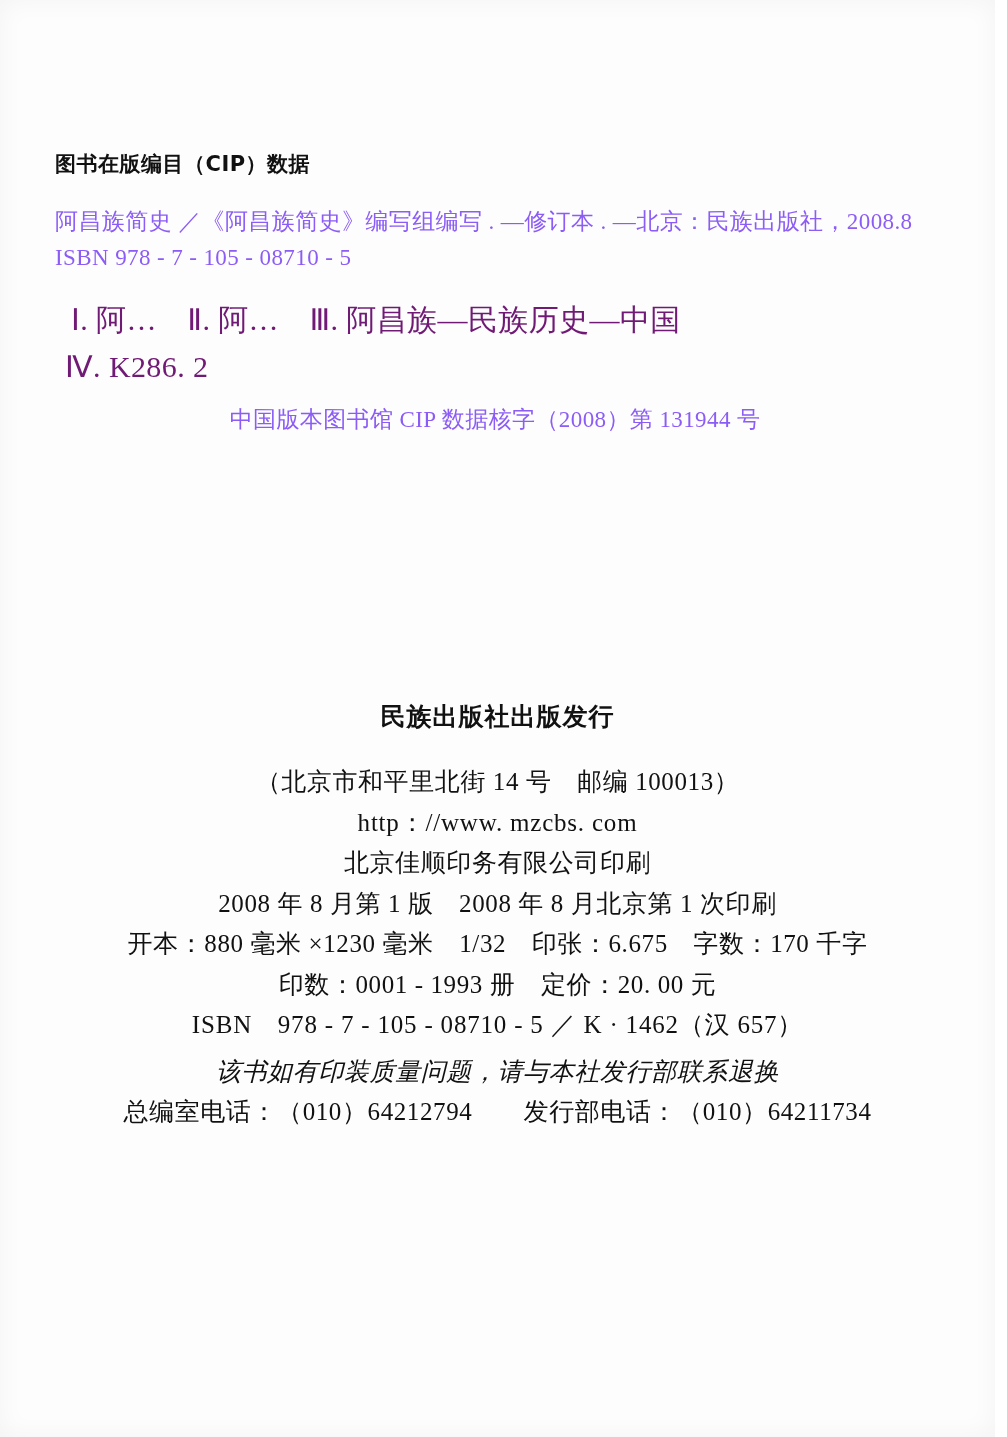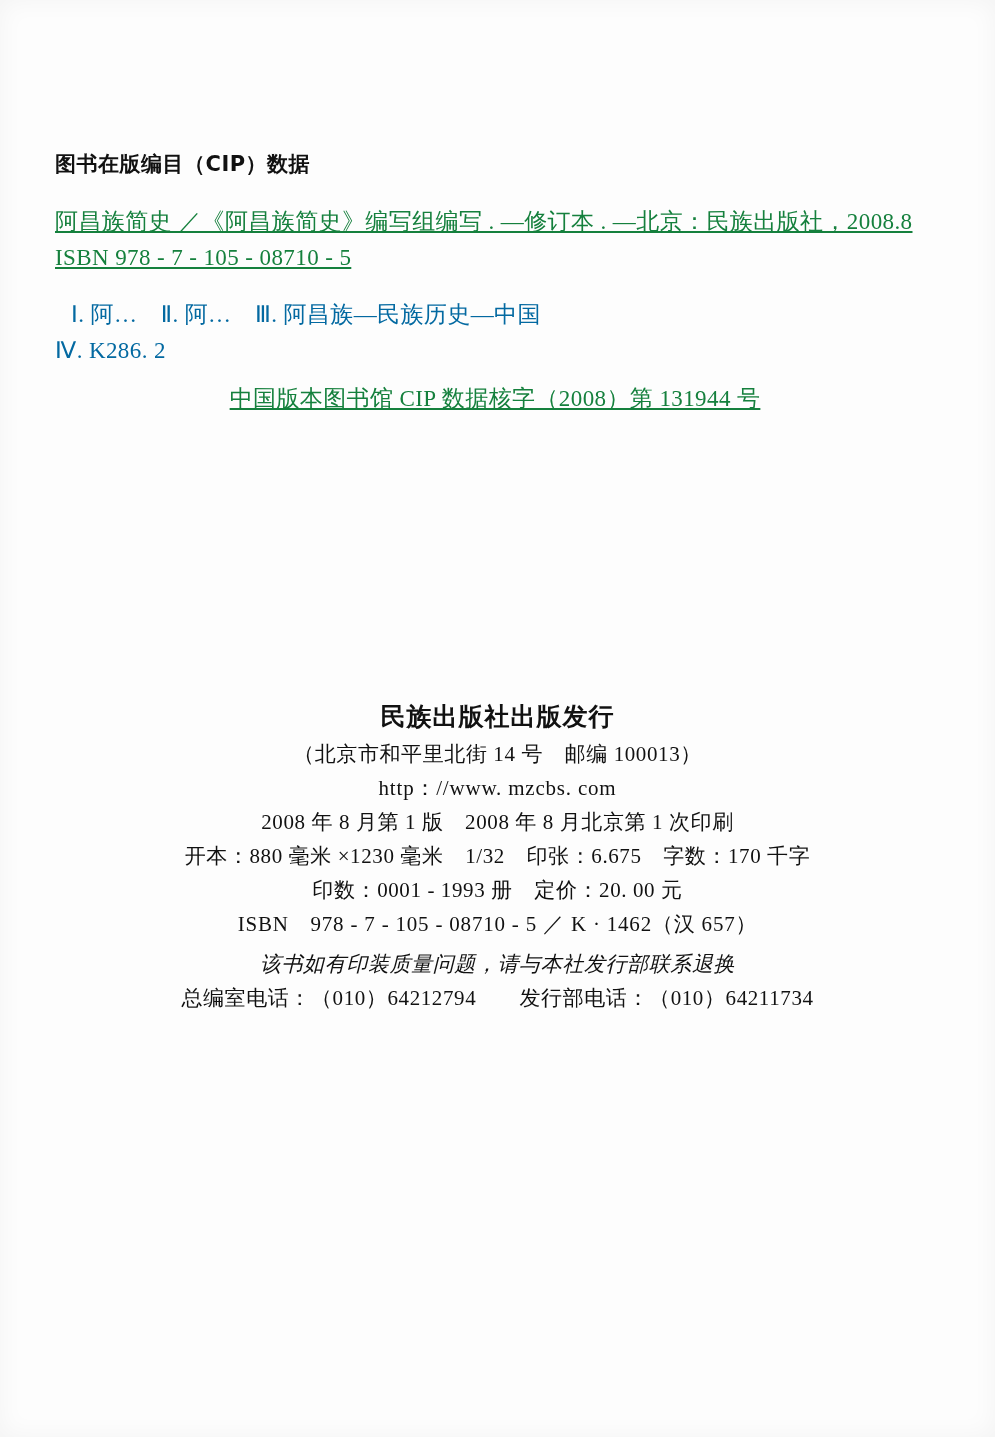--- a/index.html
+++ b/index.html
@@ -37,57 +37,56 @@
     font-size: 21px;
     font-weight: 700;
     letter-spacing: 0.5px;
     color: #111;
     margin-bottom: 26px;
   }
   .cip-line {
     font-size: 23px;
     line-height: 1.55;
     letter-spacing: 0.4px;
-    color: #15803d;
+    color: #8b5cf6;
     white-space: nowrap;
-    text-decoration: underline;
   }
   .cip-line.indent {
     text-indent: 0;
     text-align: center;
   }
   .cip-gap-sm { height: 12px; }
   .cip-gap-md { height: 22px; }
   .cip-roman {
-    font-size: 23px;
+    font-size: 30px;
     line-height: 1.55;
     letter-spacing: 0.4px;
-    color: #0369a1;
+    color: #701a75;
     white-space: nowrap;
   }
   .cip-roman.first { padding-left: 16px; }
-  .cip-roman.second { padding-left: 0px; }
+  .cip-roman.second { padding-left: 0px; margin-left: 10px; }
 
   
   .pub-block {
     position: absolute;
     left: 0;
     right: 0;
     top: 700px;
     text-align: center;
   }
   .pub-title {
     font-size: 25px;
     font-weight: 700;
     letter-spacing: 1px;
-    margin-bottom: 4px;
+    margin-bottom: 29px;
     color: #111;
   }
   .pub-line {
-    font-size: 21px;
+    font-size: 25px;
     line-height: 1.62;
     letter-spacing: 0.6px;
     color: #111;
   }
   .pub-line.url {
     letter-spacing: 0.8px;
     text-align: center;
   }
   .pub-line.isbn {
     letter-spacing: 0.8px;
@@ -112,20 +111,21 @@
 
     <div class="cip-gap-sm"></div>
 
     <div class="cip-line indent">中国版本图书馆 CIP 数据核字（2008）第 131944 号</div>
   </div>
 
   <div class="pub-block">
     <div class="pub-title">民族出版社出版发行</div>
     <div class="pub-line">（北京市和平里北街 14 号　邮编 100013）</div>
     <div class="pub-line url">http：//www. mzcbs. com</div>
+    <div class="pub-line">北京佳顺印务有限公司印刷</div>
     <div class="pub-line">2008 年 8 月第 1 版　2008 年 8 月北京第 1 次印刷</div>
     <div class="pub-line">开本：880 毫米 ×1230 毫米　1/32　印张：6.675　字数：170 千字</div>
     <div class="pub-line">印数：0001 - 1993 册　定价：20. 00 元</div>
     <div class="pub-line isbn">ISBN　978 - 7 - 105 - 08710 - 5 ／ K · 1462（汉 657）</div>
     <div class="pub-line small-gap">该书如有印装质量问题，请与本社发行部联系退换</div>
     <div class="pub-line">总编室电话：（010）64212794　　发行部电话：（010）64211734</div>
   </div>
 
 </div>
 

